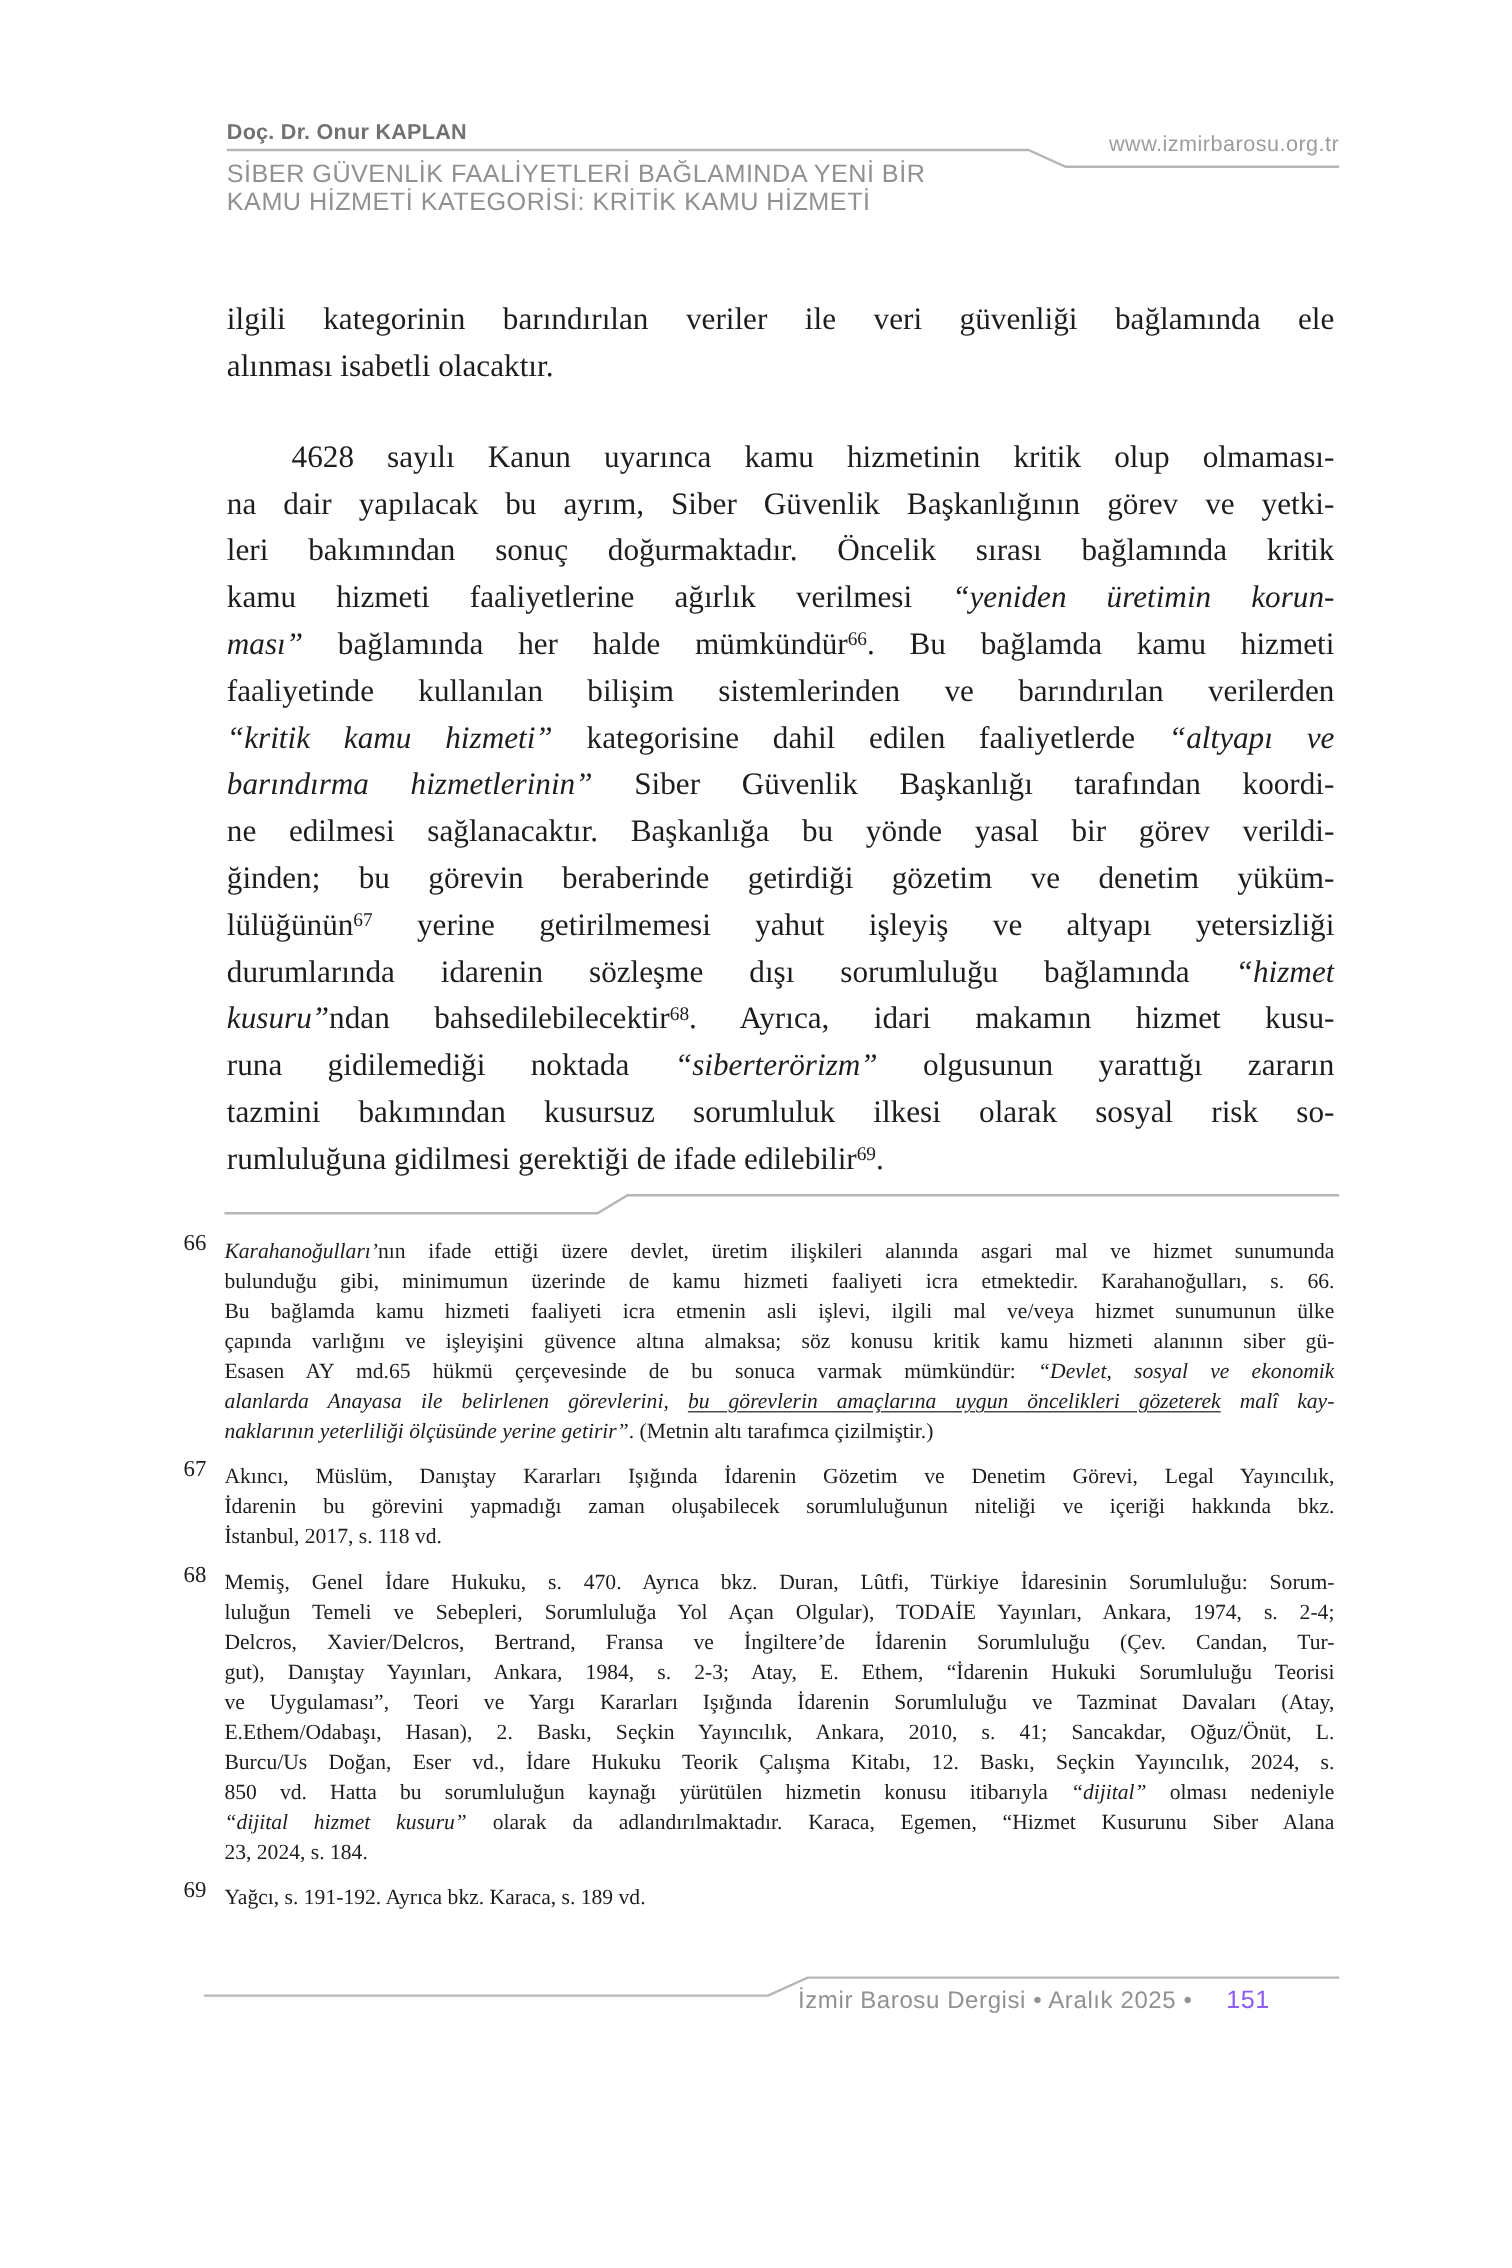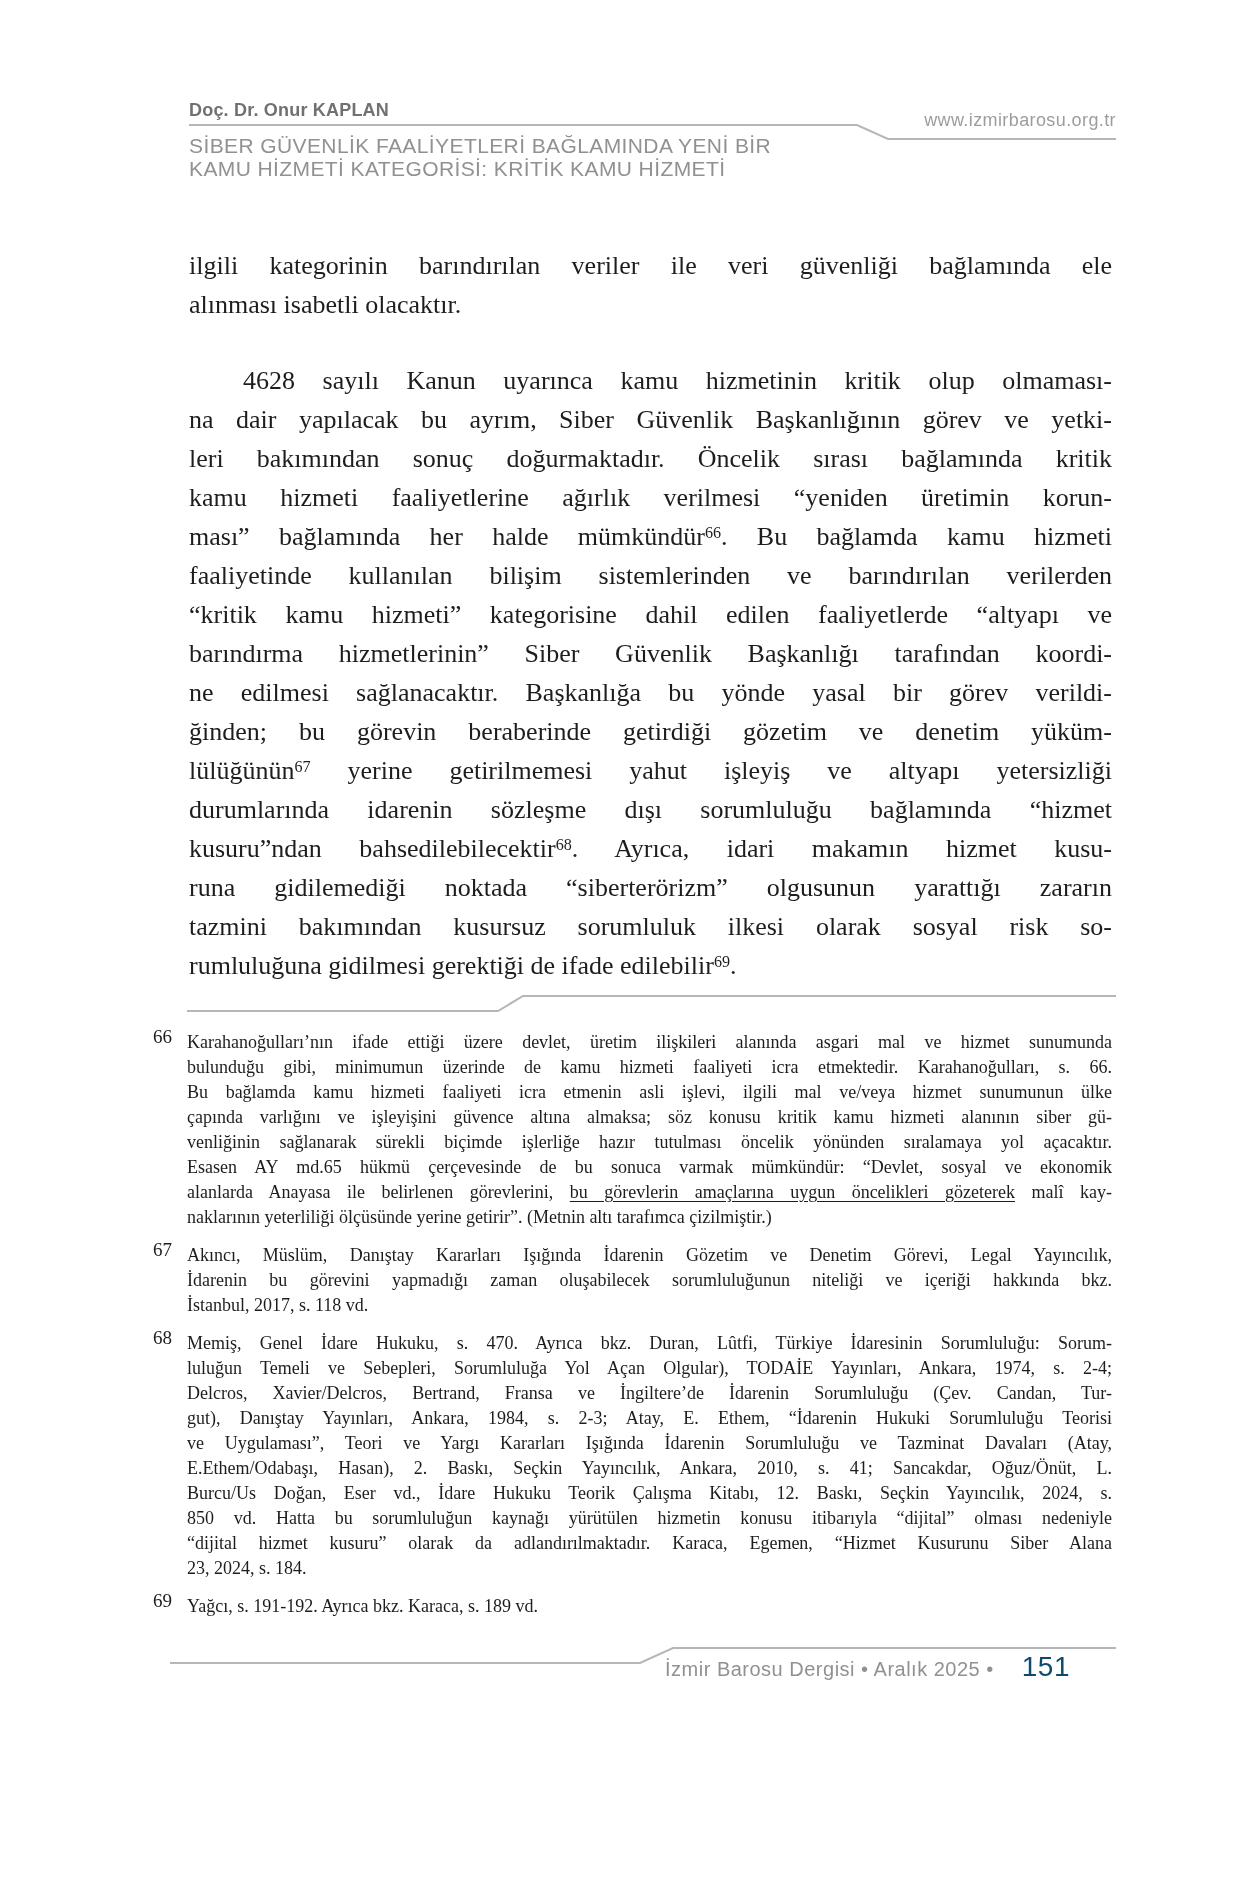--- a/index.html
+++ b/index.html
@@ -43,21 +43,21 @@
   }
   .para { margin: 0; }
   .para + .para { margin-top: 37px; }
   .tline {
     height: 39px; line-height: 39px; overflow: hidden;
     text-align: justify; text-align-last: justify;
     white-space: normal;
   }
   .tline.last { text-align-last: left; }
   .tline.indent { padding-left: 54px; }
-  .it { }
+  .it { font-style: italic; }
   .ul { text-decoration: underline; text-underline-offset: 3px; }
   .sup { font-size: 0.62em; vertical-align: 0.45em; line-height: 0; }
   
   .footnotes {
     position: absolute; left: 153px; top: 1030px; width: 959px;
     font-size: 18px;
   }
   .fn { position: relative; padding-left: 34px; margin-bottom: 13px; }
   .fn-num {
     position: absolute; left: 0; top: -4px;
@@ -65,21 +65,21 @@
   }
   .fn .tline { height: 25px; line-height: 25px; }
   
   .footer {
     position: absolute; left: 665px; top: 1654px; width: 451px;
     font-family: "Liberation Sans", sans-serif;
     font-size: 20px; line-height: 26px; color: #8f9193;
     letter-spacing: 0.5px;
     display: flex; align-items: baseline; gap: 28px;
   }
-  .footer .pagenum { font-size: 28px; color: #0c4a6e; }
+  .footer .pagenum { font-size: 21px; color: #8b5cf6; }
 </style>
 </head>
 <body>
 
 <div class="page">
 
   <div class="author">Doç. Dr. Onur KAPLAN</div>
 
   <div class="website">www.izmirbarosu.org.tr</div>
 
@@ -119,21 +119,20 @@
       </div>
     </div>
 
   <div id="footnotes" class="footnotes">
       <div class="fn">
         <span class="fn-num">66</span>
         <div class="tline"><span class="it">Karahanoğulları’</span><span>nın ifade ettiği üzere devlet, üretim ilişkileri alanında asgari mal ve hizmet sunumunda</span></div>
         <div class="tline"><span>bulunduğu gibi, minimumun üzerinde de kamu hizmeti faaliyeti icra etmektedir. Karahanoğulları, s. 66.</span></div>
         <div class="tline"><span>Bu bağlamda kamu hizmeti faaliyeti icra etmenin asli işlevi, ilgili mal ve/veya hizmet sunumunun ülke</span></div>
         <div class="tline"><span>çapında varlığını ve işleyişini güvence altına almaksa; söz konusu kritik kamu hizmeti alanının siber gü-</span></div>
-        <div class="tline"><span>venliğinin sağlanarak sürekli biçimde işlerliğe hazır tutulması öncelik yönünden sıralamaya yol açacaktır.</span></div>
         <div class="tline"><span>Esasen AY md.65 hükmü çerçevesinde de bu sonuca varmak mümkündür: </span><span class="it">“Devlet, sosyal ve ekonomik</span></div>
         <div class="tline"><span class="it">alanlarda Anayasa ile belirlenen görevlerini, </span><span class="it ul">bu görevlerin amaçlarına uygun öncelikleri gözeterek</span><span class="it"> malî kay-</span></div>
         <div class="tline last"><span class="it">naklarının yeterliliği ölçüsünde yerine getirir”</span><span>. (Metnin altı tarafımca çizilmiştir.)</span></div>
       </div>
       <div class="fn">
         <span class="fn-num">67</span>
         <div class="tline"><span>Akıncı, Müslüm, Danıştay Kararları Işığında İdarenin Gözetim ve Denetim Görevi, Legal Yayıncılık,</span></div>
         <div class="tline"><span>İdarenin bu görevini yapmadığı zaman oluşabilecek sorumluluğunun niteliği ve içeriği hakkında bkz.</span></div>
         <div class="tline last"><span>İstanbul, 2017, s. 118 vd.</span></div>
       </div>

